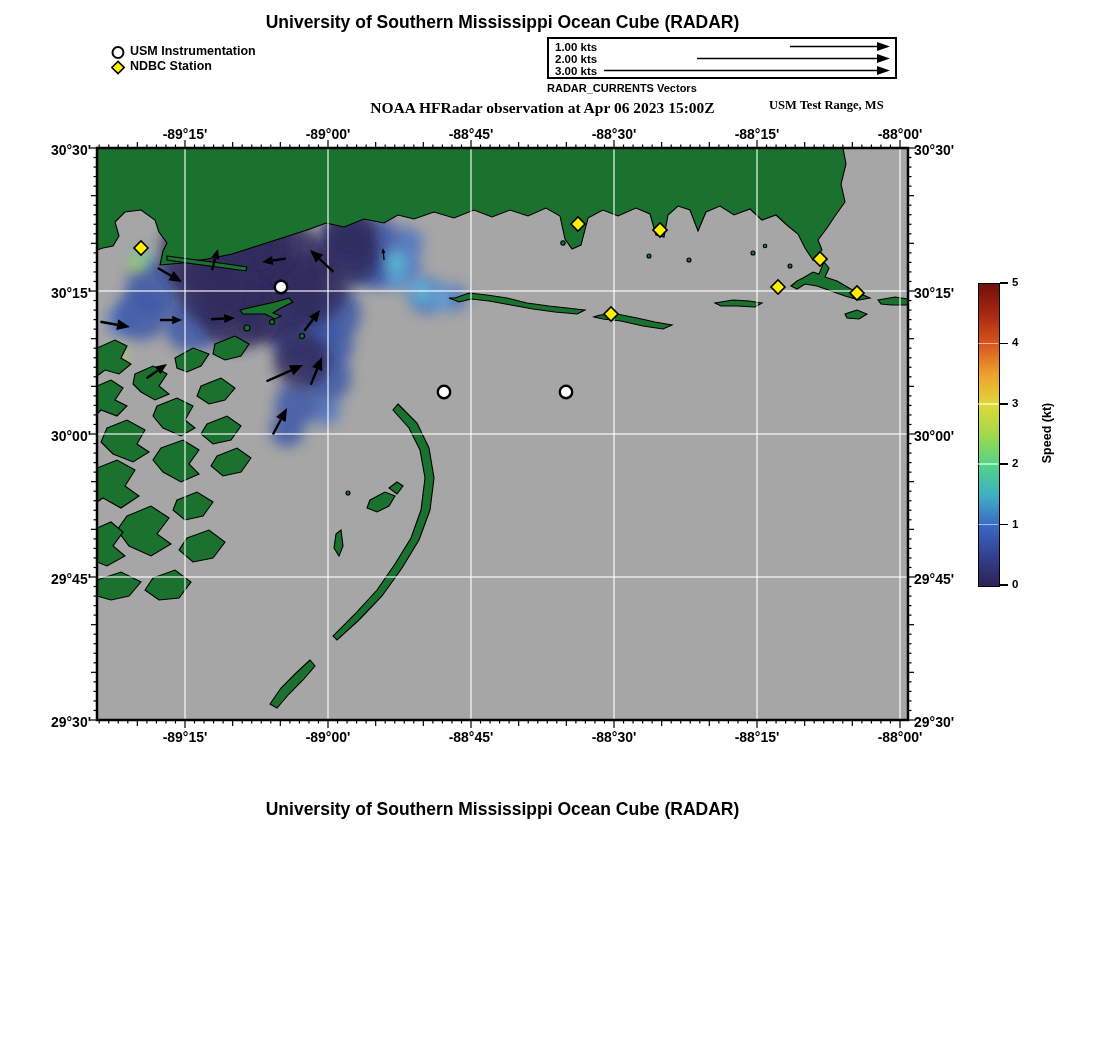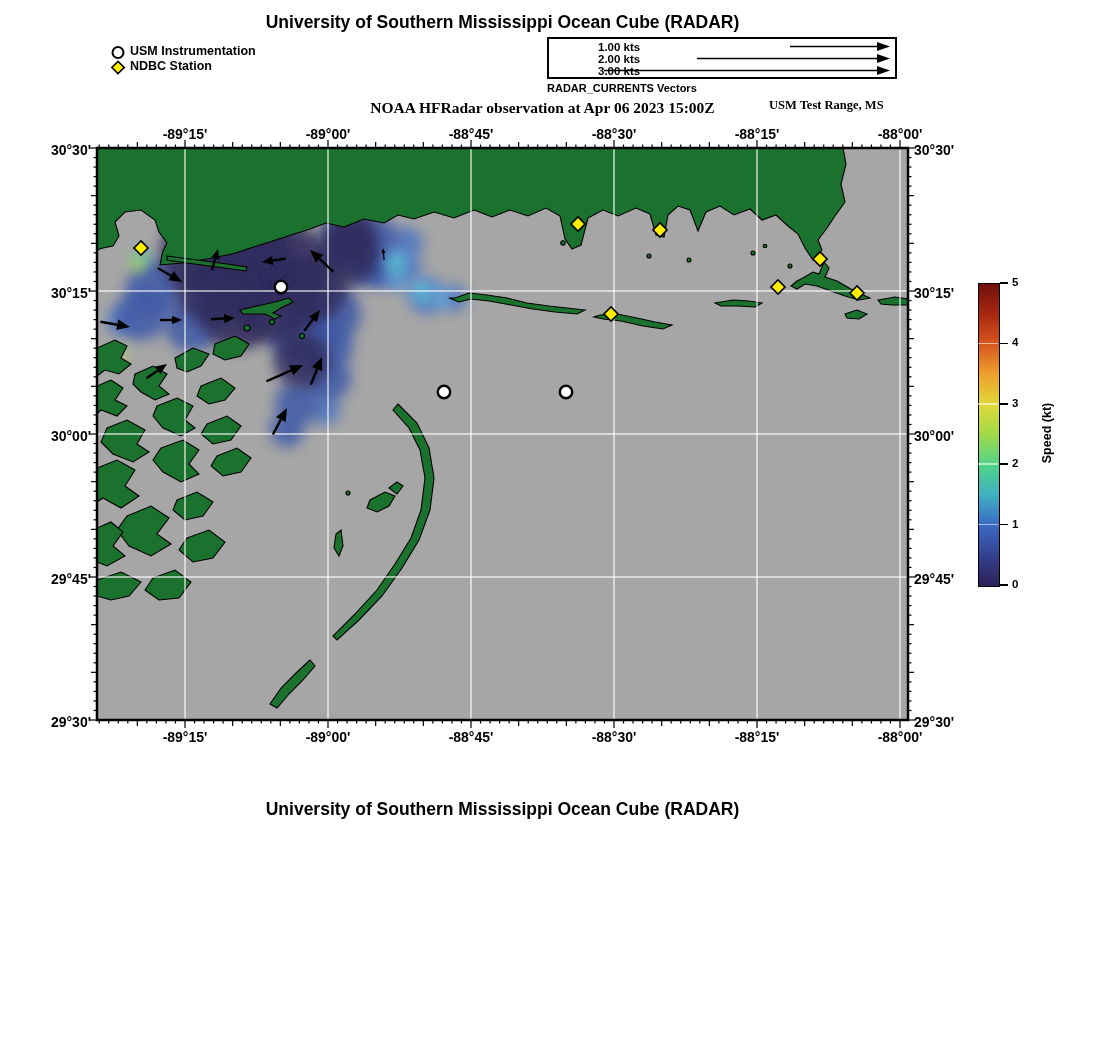--- a/index.html
+++ b/index.html
@@ -13,21 +13,21 @@
             font-family:"Liberation Serif",serif;font-size:15.5px;font-weight:bold;padding-left:40px;}
   .range-label{position:absolute;left:769px;top:98px;
             font-family:"Liberation Serif",serif;font-size:12.5px;font-weight:bold;}
   .legend{position:absolute;left:111px;top:36px;margin-top:8px;}
   .legend-row{position:relative;height:15px;line-height:15px;font-size:12.5px;font-weight:bold;
               padding-left:19px;white-space:nowrap;}
   .legend-row svg{position:absolute;left:0;top:0.5px;}
   .scalebox{position:absolute;left:547px;top:37px;width:350px;height:42px;
             border:2.5px solid #000;background:#fff;box-sizing:border-box;}
   .scalebox svg{position:absolute;left:0;top:0;}
-  .scale-label{position:absolute;left:6px;font-size:11.5px;font-weight:bold;line-height:12px;margin-left:43px;}
+  .scale-label{position:absolute;left:6px;font-size:11.5px;font-weight:bold;line-height:12px;}
   .scale-caption{position:absolute;left:547px;top:82px;font-size:11px;font-weight:bold;}
   .map{position:absolute;left:97px;top:148px;width:811px;height:572px;}
   .map svg{overflow:visible;display:block;}
   .axis-label{position:absolute;font-size:14px;font-weight:600;white-space:nowrap;}
   .axis-label.xlab{width:64px;text-align:center;}
   .axis-label.ylab-l{width:60px;text-align:right;}
   .axis-label.ylab-r{width:60px;text-align:left;}
   .colorbar{position:absolute;left:978px;top:283px;width:20px;height:302px;
             border:1.5px solid #000;box-sizing:content-box;}
   .cbar-line{position:absolute;width:20px;height:1.6px;background:rgba(255,255,255,0.55);left:978px;}

